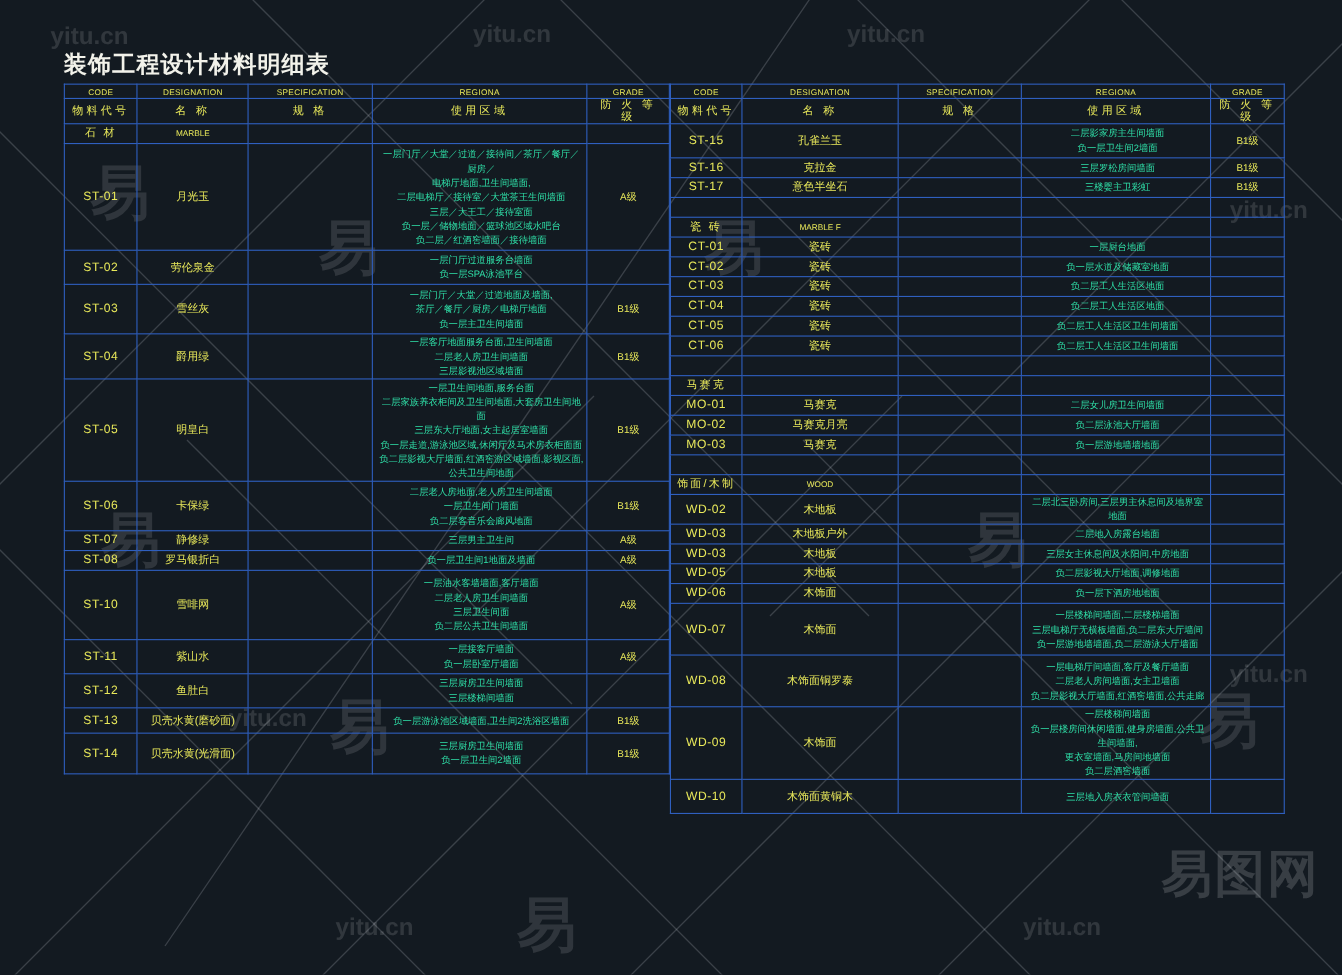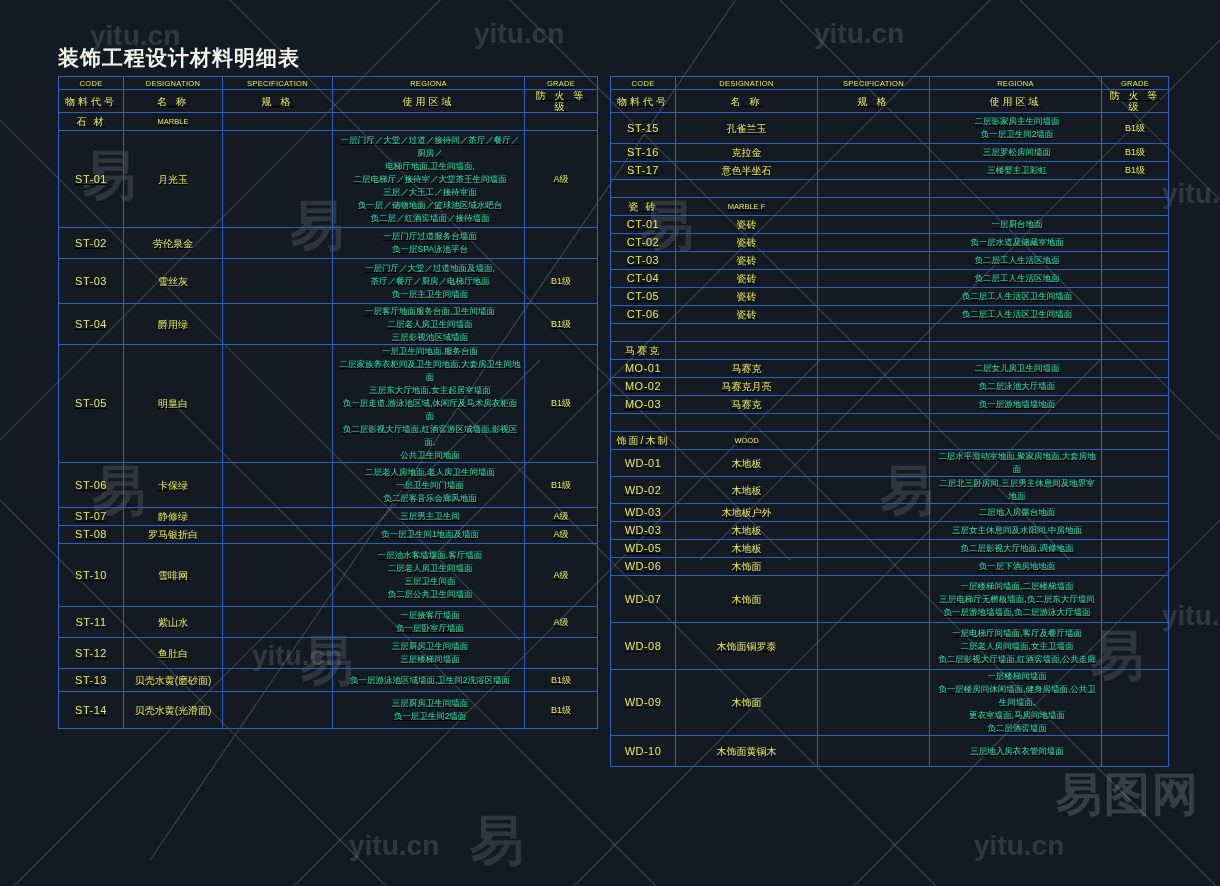--- a/index.html
+++ b/index.html
@@ -9,21 +9,21 @@
     background:#141a20;
   }
   .canvas{position:absolute;inset:0;background:#131a21;}
 
   
   .lines{position:absolute;inset:0;pointer-events:none;}
   .lines svg{position:absolute;inset:0;}
 
   .wm{position:absolute;color:rgba(255,255,255,.12);font-weight:bold;pointer-events:none;user-select:none;}
   .wm.big{font-size:54px;}
-  .wm.mid{font-size:28px;color:rgba(255,255,255,.13);margin-left:44px;}
+  .wm.mid{font-size:22px;color:rgba(255,255,255,.13);}
   .wm-brand{position:absolute;right:20px;bottom:60px;color:rgba(255,255,255,.16);font-size:46px;font-weight:bold;letter-spacing:2px;}
 
   .title{
     position:absolute;left:58px;top:44px;color:#f2f2ea;font-size:21px;font-weight:bold;letter-spacing:1px;
   }
 
   .sheet{position:absolute;left:58px;top:76px;width:1102px;}
   table{border-collapse:collapse;table-layout:fixed;width:100%;}
   td,th{
     border:1px solid #2f5fbf;
@@ -47,21 +47,21 @@
   .left-tbl td:nth-child(1){width:58px;}
   .left-tbl td:nth-child(2){width:92px;}
   .left-tbl td:nth-child(3){width:103px;}
   .left-tbl td:nth-child(4){width:185px;}
   .left-tbl td:nth-child(5){width:66px;}
   .right-tbl td:nth-child(1){width:58px;}
   .right-tbl td:nth-child(2){width:135px;}
   .right-tbl td:nth-child(3){width:105px;}
   .right-tbl td:nth-child(4){width:165px;}
   .right-tbl td:nth-child(5){width:60px;}
-  .halves{display:flex;gap:12px;text-decoration:underline;}
+  .halves{display:flex;gap:0;}
   .half{width:551px;}
   .cellmulti{white-space:pre-line;}
 </style>
 </head>
 <body>
 
 <div class="canvas">
 
   <div class="lines">
     <svg width="1220" height="886" viewBox="0 0 1220 886">
@@ -388,27 +388,20 @@
                 <td class=""></td>
               </tr>
               <tr>
                 <td class="sect">饰面/木制</td>
                 <td class="sect-en">WOOD</td>
                 <td class=""></td>
                 <td class=""></td>
                 <td class=""></td>
               </tr>
               <tr>
-                <td class="code" style="height: 17px;">WD-01</td>
-                <td class="name">木地板</td>
-                <td class="spec"></td>
-                <td class="area">二层水平滑动室地面,聚家房地面,大套房地面</td>
-                <td class="grade"></td>
-              </tr>
-              <tr>
                 <td class="code" style="height: 17px;">WD-02</td>
                 <td class="name">木地板</td>
                 <td class="spec"></td>
                 <td class="area">二层北三卧房间,三层男主休息间及地界室地面</td>
                 <td class="grade"></td>
               </tr>
               <tr>
                 <td class="code" style="height: 17px;">WD-03</td>
                 <td class="name">木地板户外</td>
                 <td class="spec"></td>

